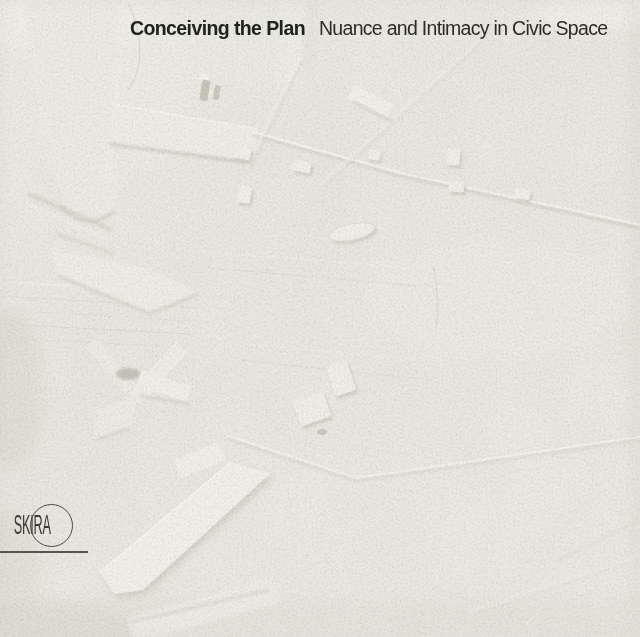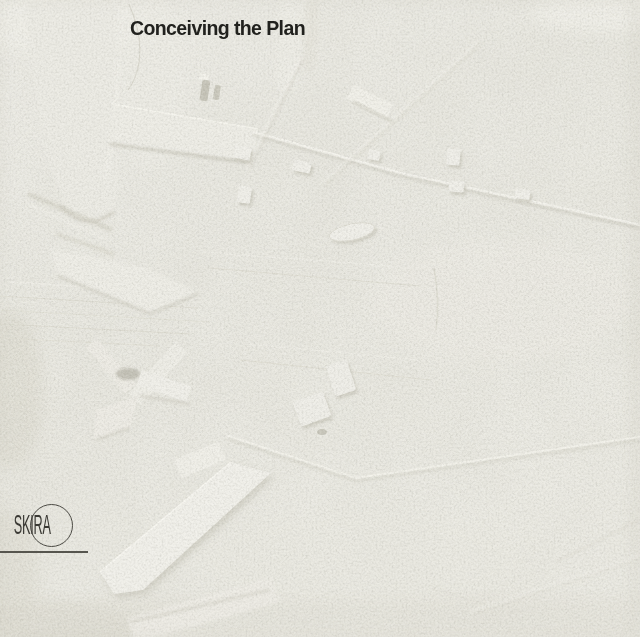--- a/index.html
+++ b/index.html
@@ -258,20 +258,21 @@
       <rect width="640" height="637" filter="url(#grainDark)" opacity="0.22"></rect>
       <rect width="640" height="637" filter="url(#grainLight)" opacity="0.28"></rect>
       <rect width="640" height="637" filter="url(#grainFine)" opacity="0.12"></rect>
     </g>
 
     <rect x="-2" y="-2" width="644" height="641" fill="none" stroke="#cfcdc2" stroke-width="7" filter="url(#b8)" opacity="0.3"></rect>
   </svg>
 
   <header class="titlebar">
     <h1 class="title">Conceiving the Plan</h1>
+    <h2 class="subtitle">Nuance and Intimacy in Civic Space</h2>
   </header>
 
   <div class="logo-circle">
     <span class="logo-text">SKIRA</span>
   </div>
   <div class="logo-rule"></div>
 
 </div>
 
 </body></html>

